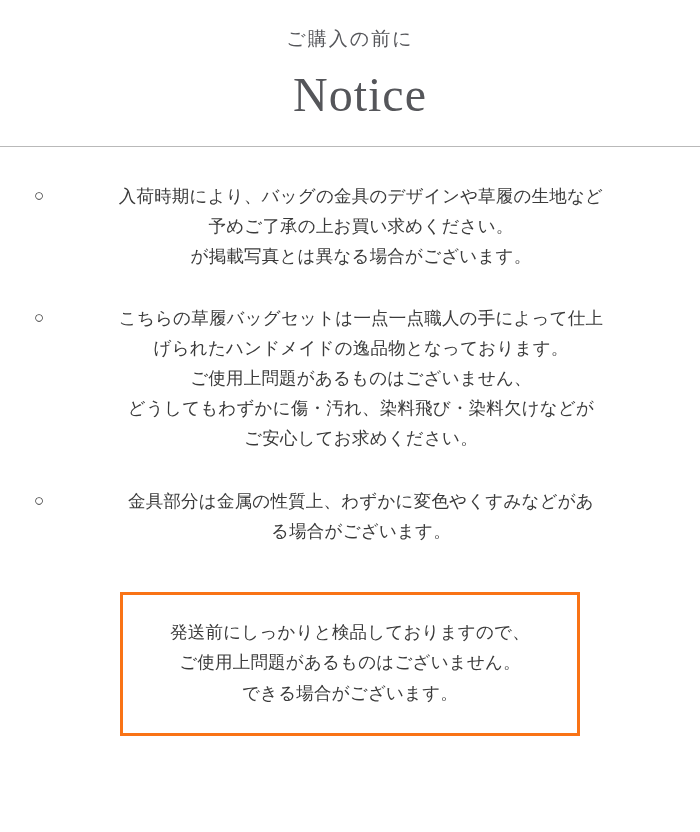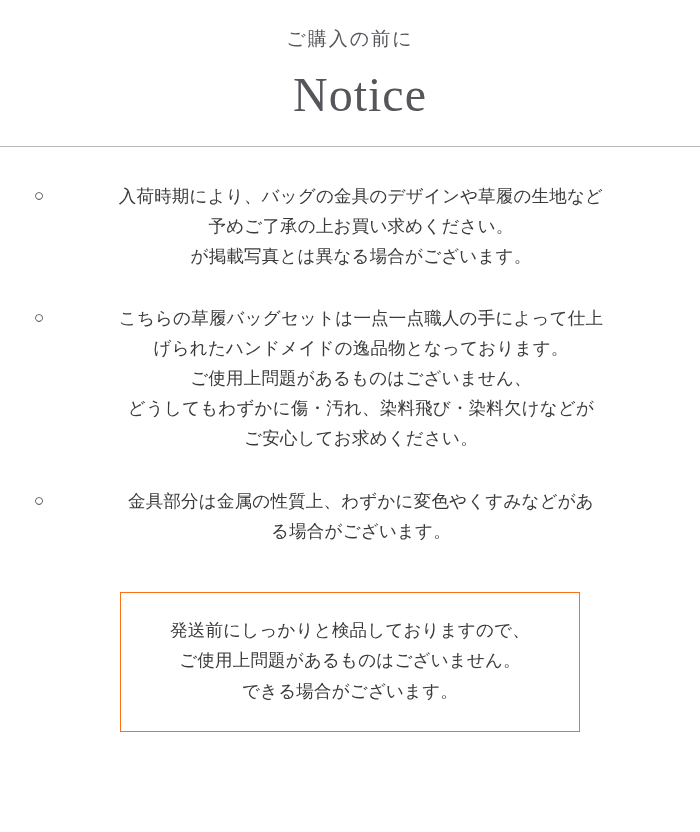--- a/index.html
+++ b/index.html
@@ -83,21 +83,21 @@
     white-space: nowrap;
   }
 
   
   .box-wrap {
     margin-top: 46px;
     display: flex;
     justify-content: center;
   }
   .box {
-    border: 1px solid #f97316;
+    border: 3px solid #f97316;
     width: 460px;
     box-sizing: border-box;
     padding: 22px 10px 24px 10px;
     text-align: center;
   }
   .box-line {
     font-size: 17.5px;
     line-height: 1.75;
     letter-spacing: 0.2px;
     color: #3a3a3a;

